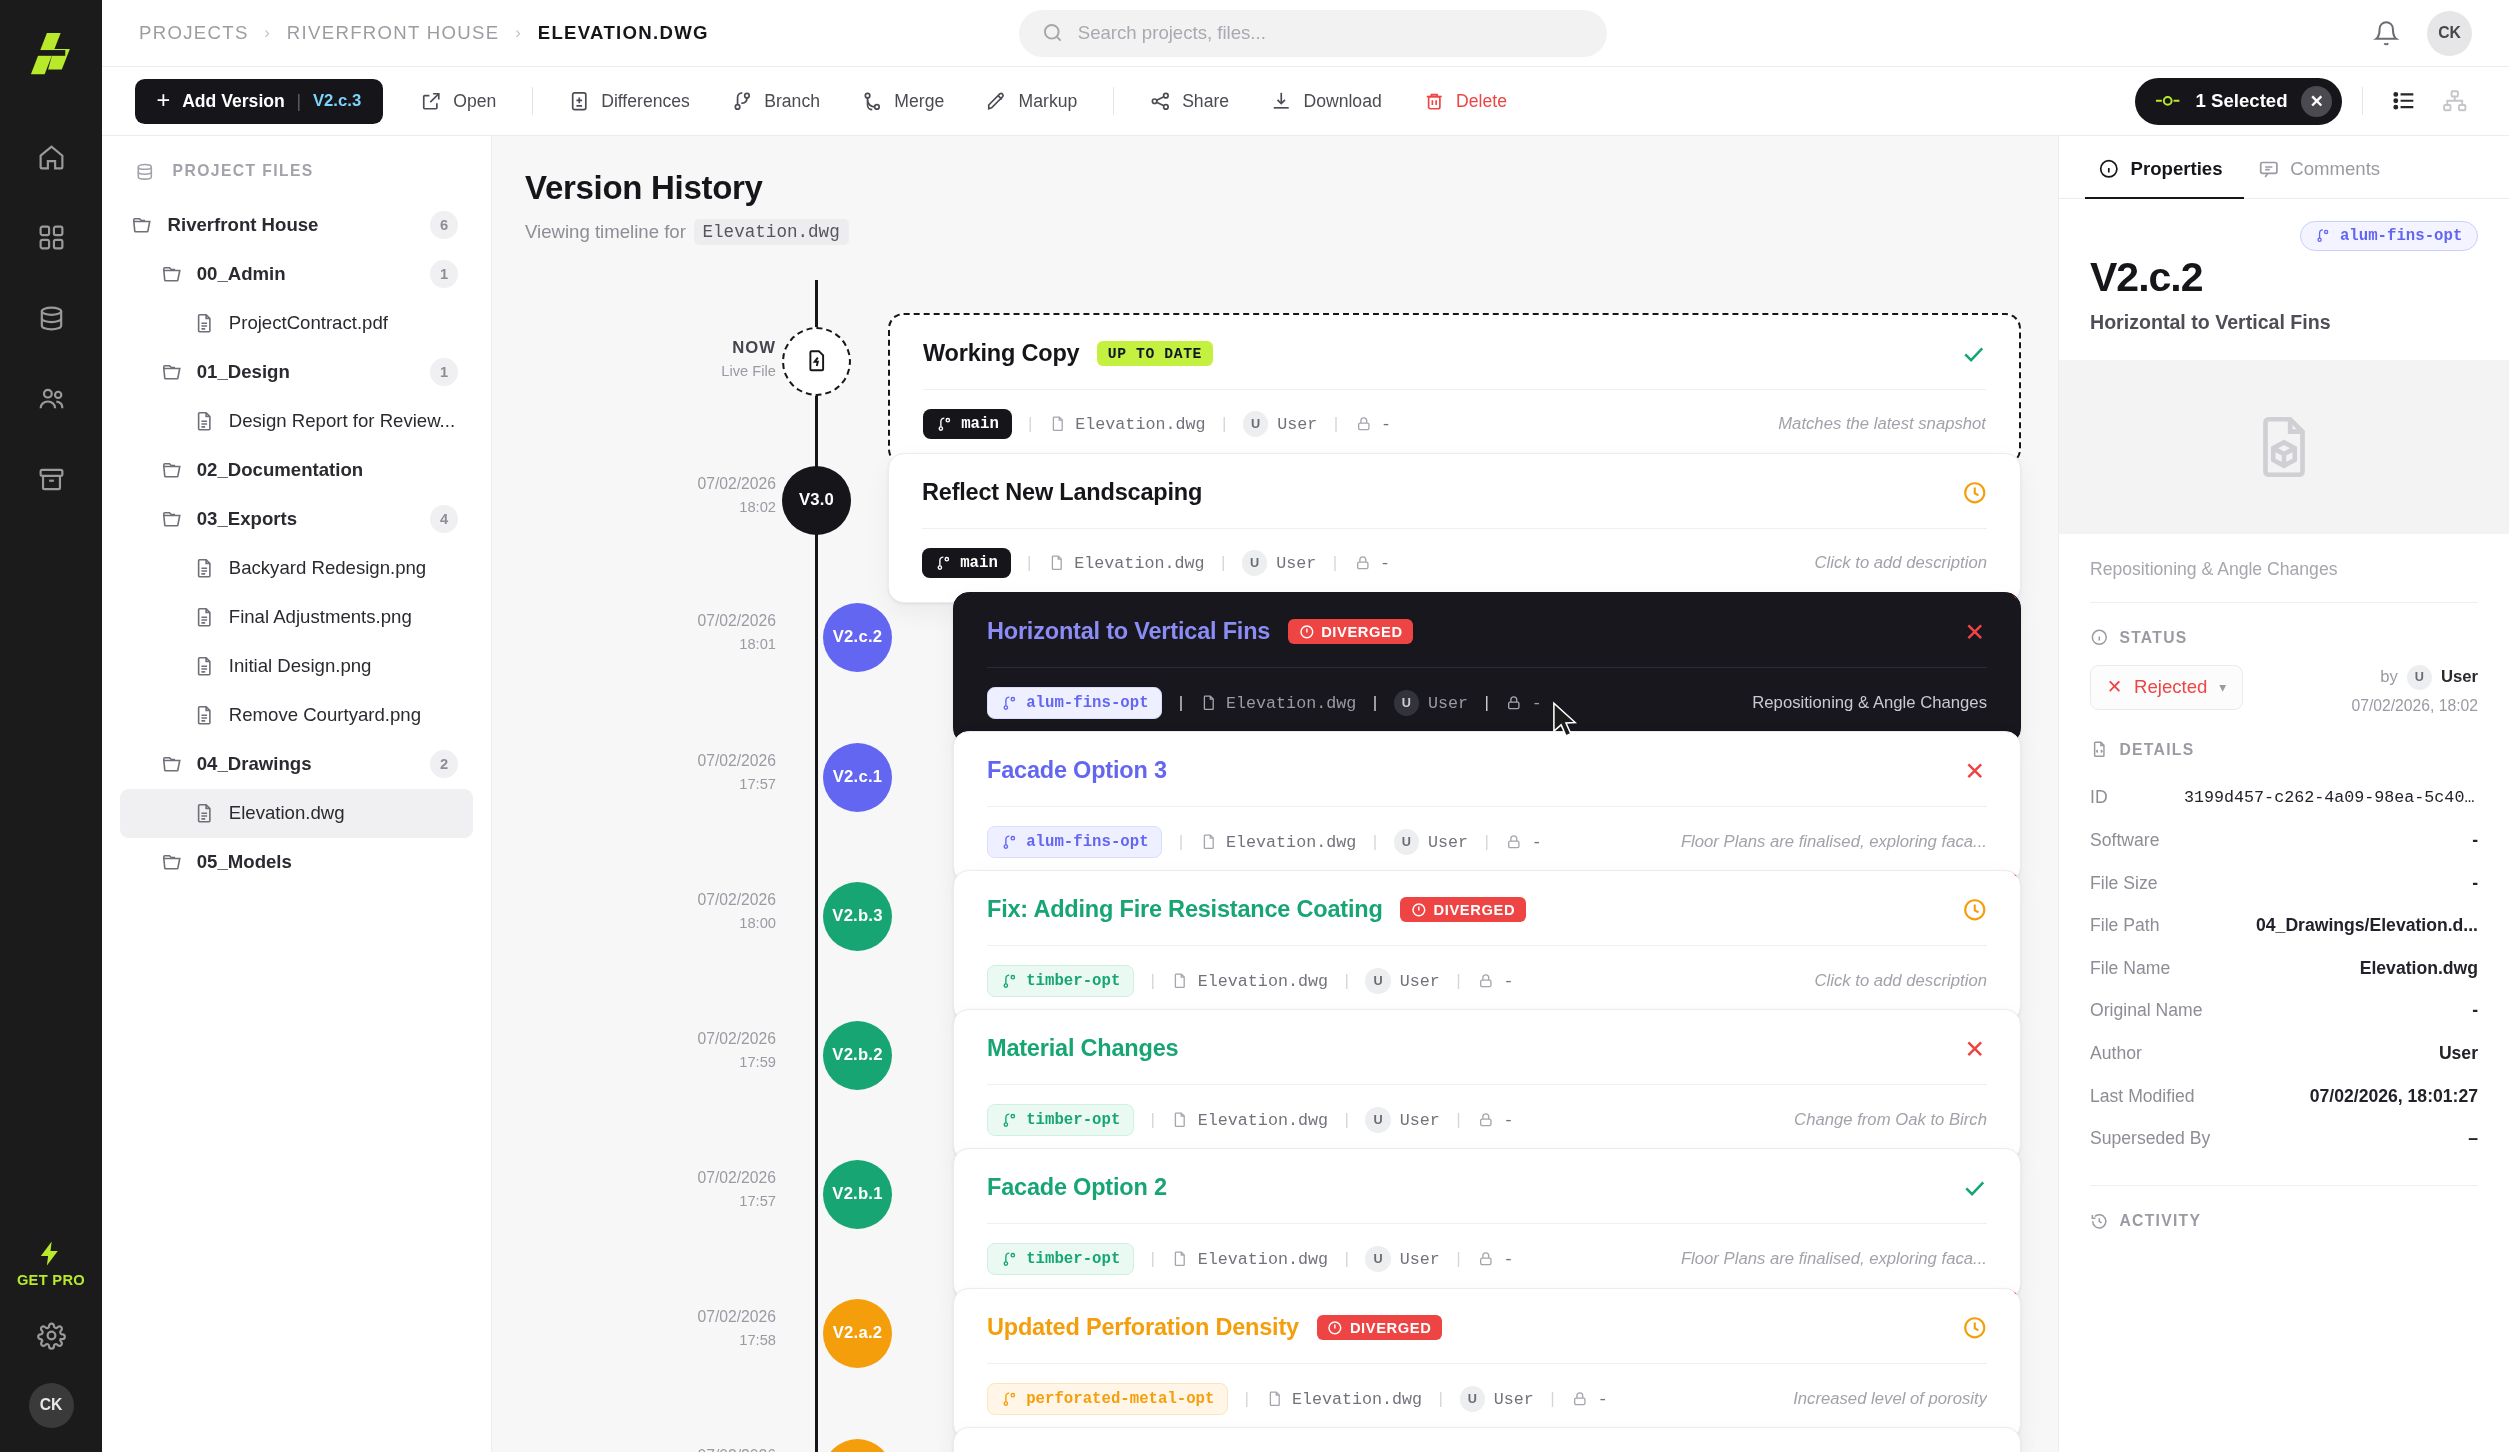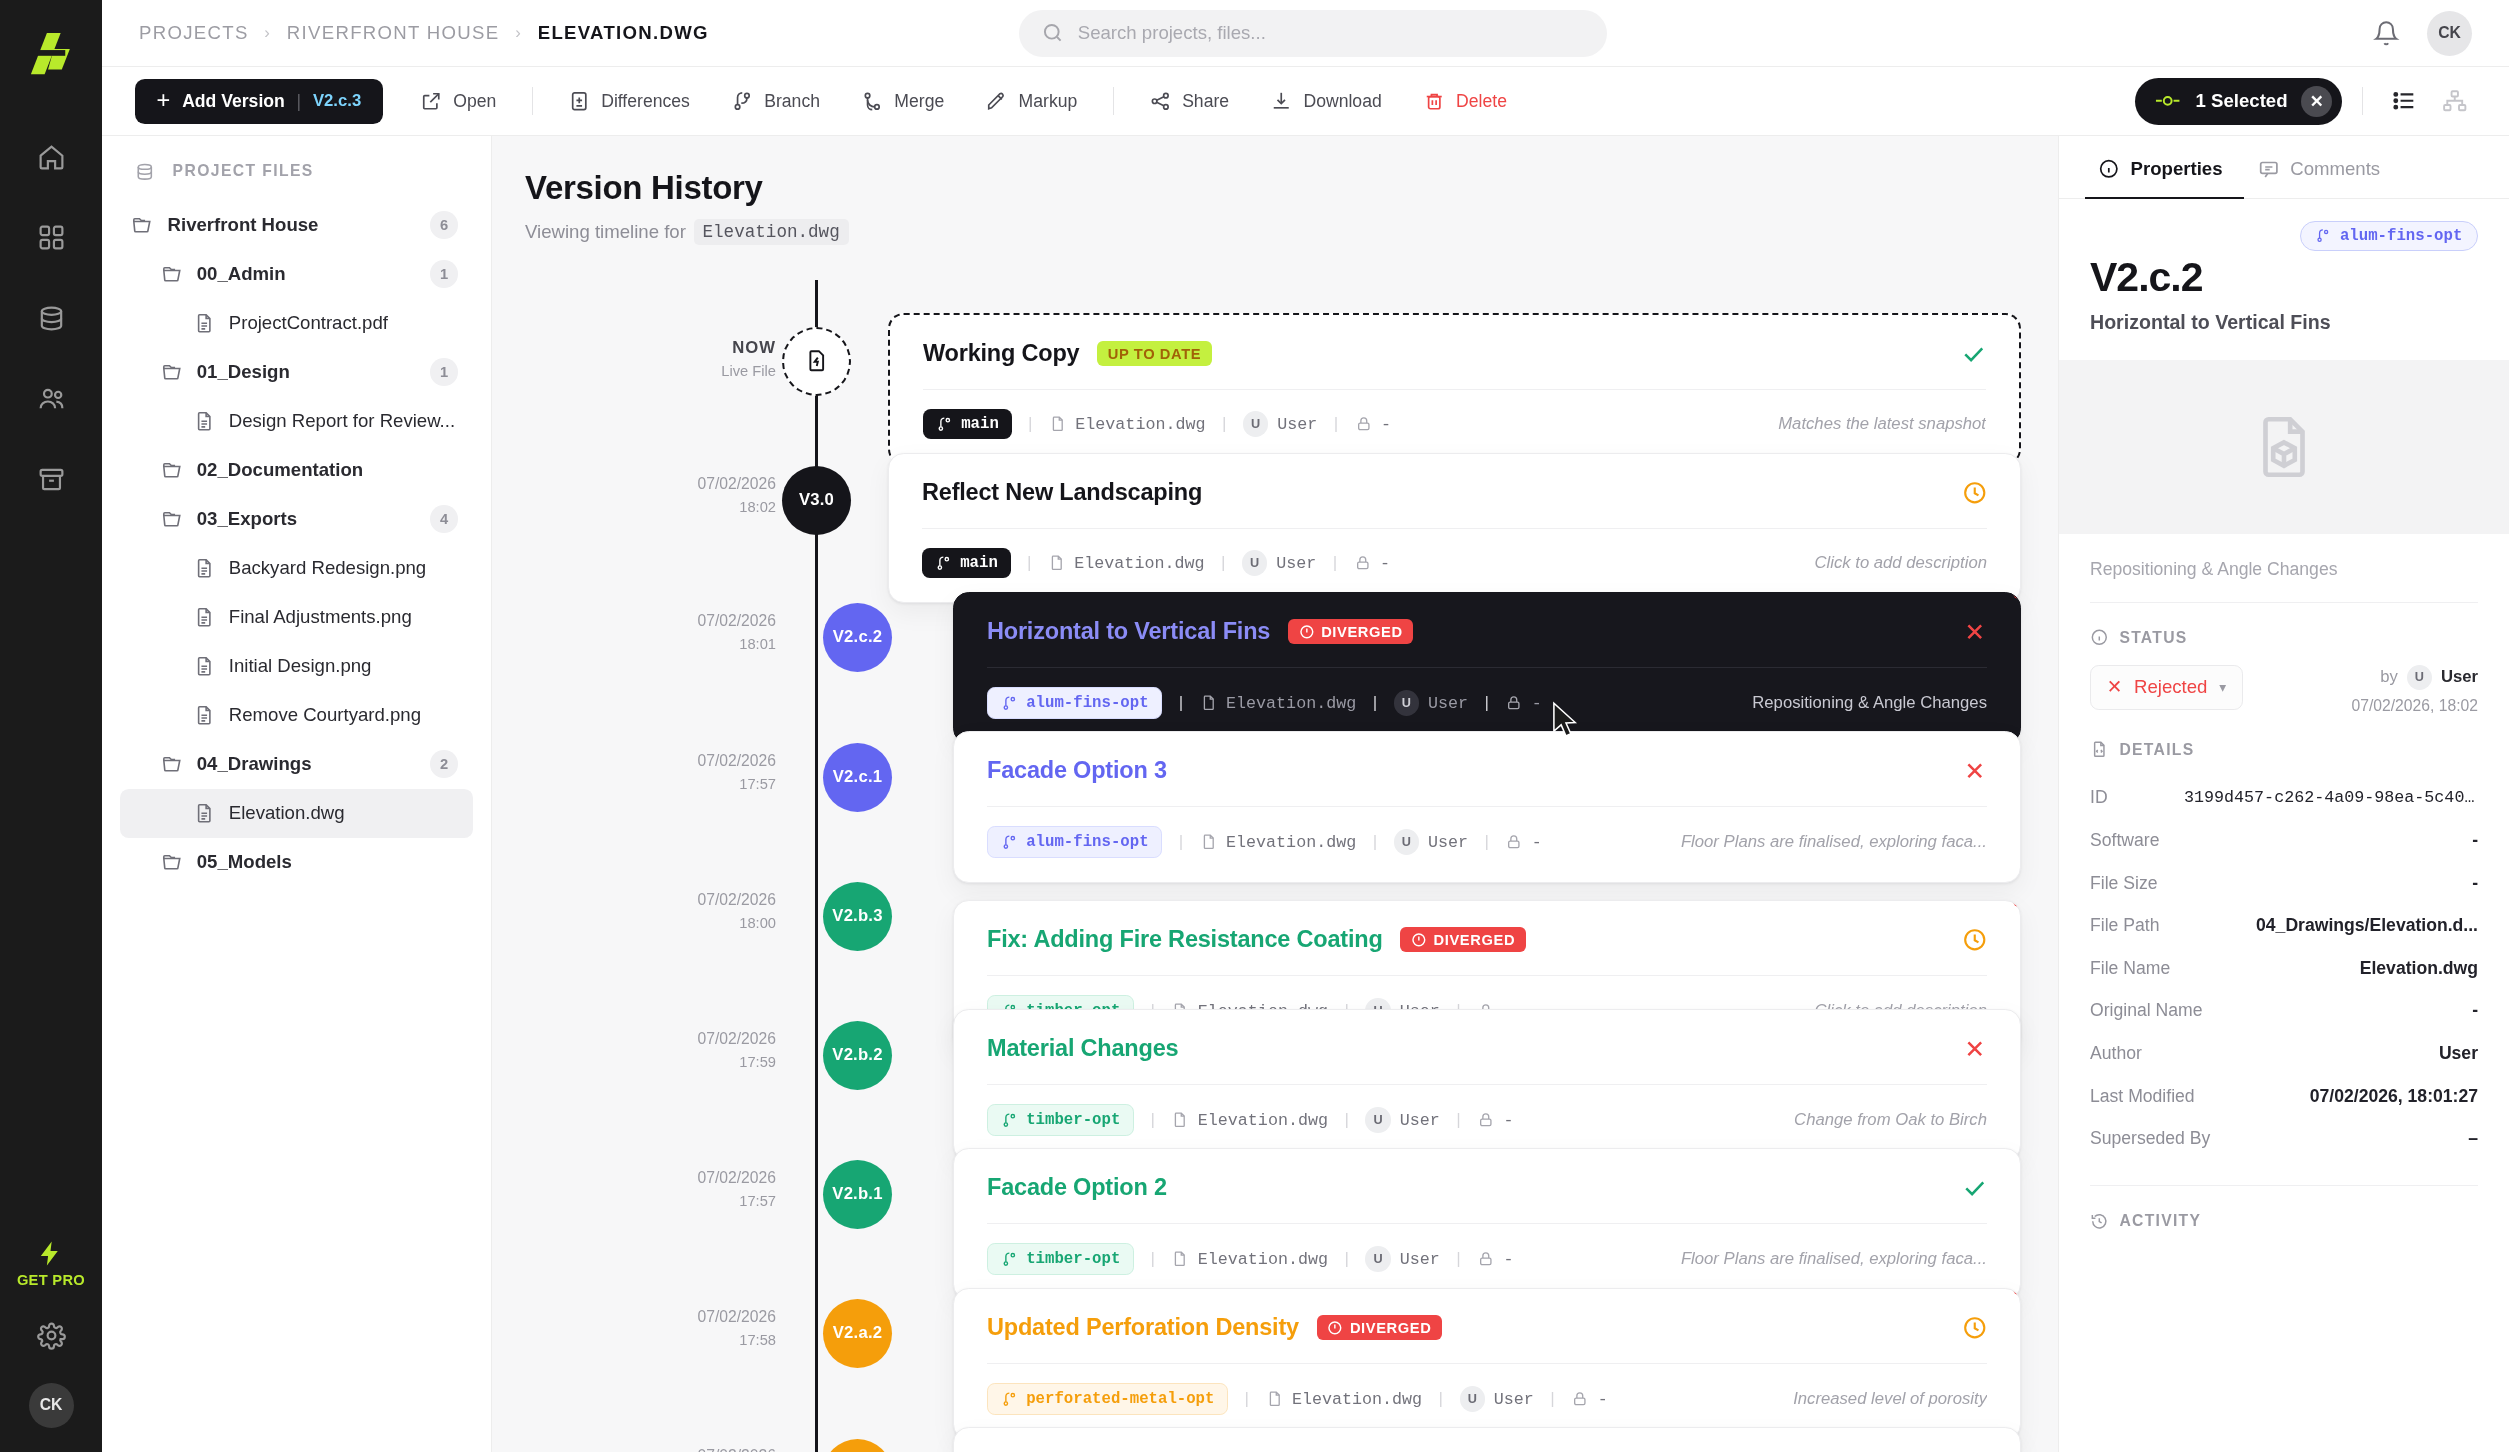--- a/index.html
+++ b/index.html
@@ -181,21 +181,21 @@
   .card-top { display: flex; align-items: center; gap: 17.6px; padding: 25.5px 33px 21.6px 33px; }
   .card-title { font-size: 23.5px; font-weight: 700; color: #15151a; letter-spacing: -0.2px; }
   .card.dark .card-title { color: #8b8cf6; }
   .card-title.blue { color: #6366f1; }
   .card-title.green { color: #17a673; }
   .card-title.orange { color: #f59e0b; }
   .badge {
     font-size: 14.7px; font-weight: 700; letter-spacing: 0.6px; border-radius: 5.9px;
     padding: 4.9px 10.8px; white-space: nowrap;
   }
-  .badge.uptodate { background: #c4f03f; color: #a16207; }
+  .badge.uptodate { background: #c4f03f; color: #0f172a; font-family: Liberation Mono, monospace; }
   .badge.diverged { background: #ef4444; color: #fff; display: flex; align-items: center; gap: 6.9px; }
   .badge.diverged svg { width: 15.7px; height: 15.7px; }
   .card-actions { margin-left: auto; display: flex; align-items: center; gap: 13.7px; }
   .act-ic { cursor: pointer; display: flex; }
   .act-ic svg { width: 25.5px; height: 25.5px; display: block; }
   .act-check { color: #17a673; }
   .act-x { color: #ef4444; }
   .act-clock { color: #f59e0b; }
   .card-sep { height: 1px; background: #efeff1; margin: 0 33px; }
   .card.dark .card-sep { background: #2b2b33; }
@@ -885,21 +885,21 @@
               </span>
               <span class="card-note">Floor Plans are finalised, exploring faca...</span>
             </div>
           </div>
 
           <div class="when" style="top:608px;">
             <div class="d">07/02/2026</div>
             <div class="t">18:00</div>
           </div>
           <div class="bullet green" style="top:602px; left:331px;">V2.b.3</div>
-          <div class="card" style="left:461px; right:37px; top:620px;">
+          <div class="card" style="left:461px; right:37px; top:590px;">
             <span class="reddot"></span>
             <div class="card-top">
               <span class="card-title green">Fix: Adding Fire Resistance Coating</span>
               <span class="badge diverged">
                 <svg viewBox="0 0 24 24" fill="none" stroke="currentColor" stroke-width="2.2">
                     <circle cx="12" cy="12" r="9"></circle>
                     <path d="M12 7v6M12 16.5v.01"></path>
                   </svg>
                 <span>DIVERGED</span>
               </span>

